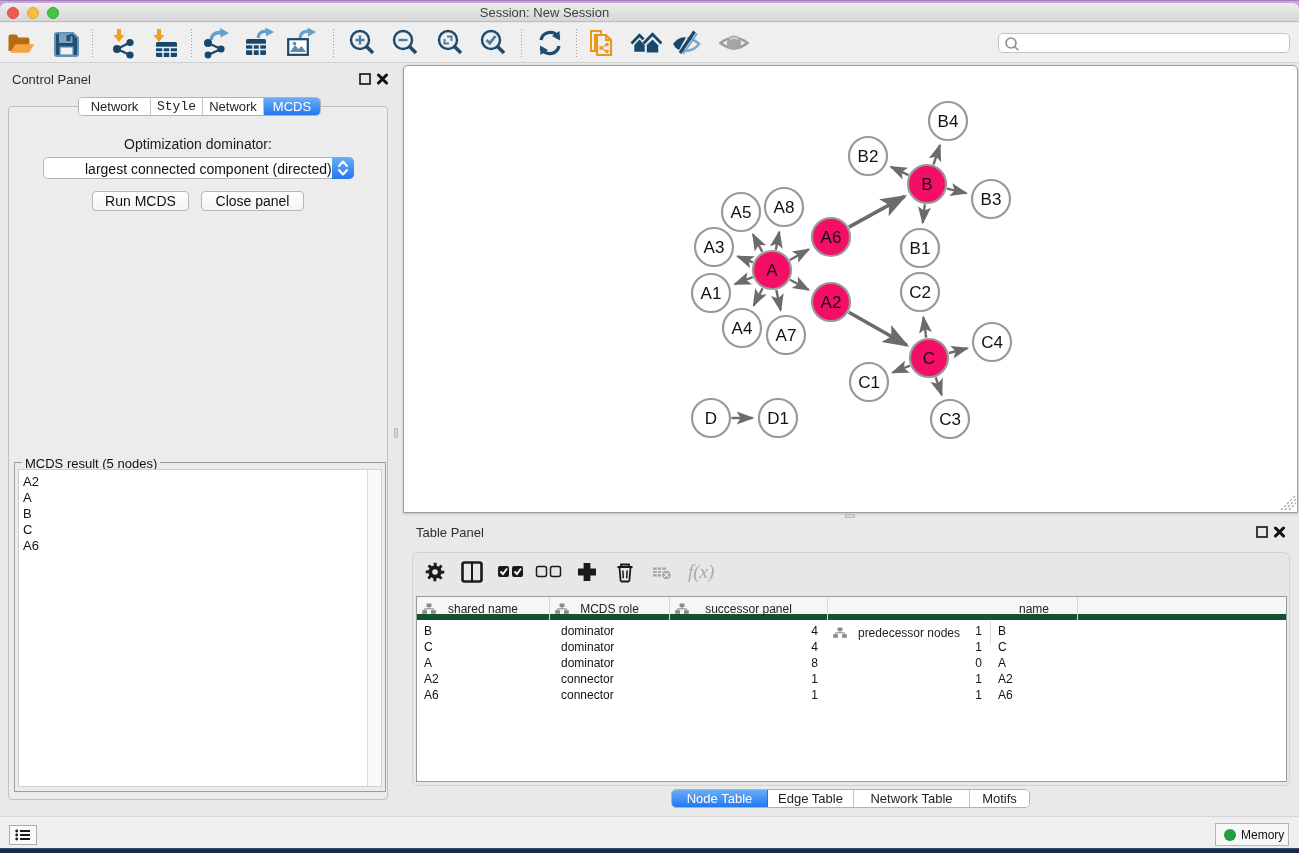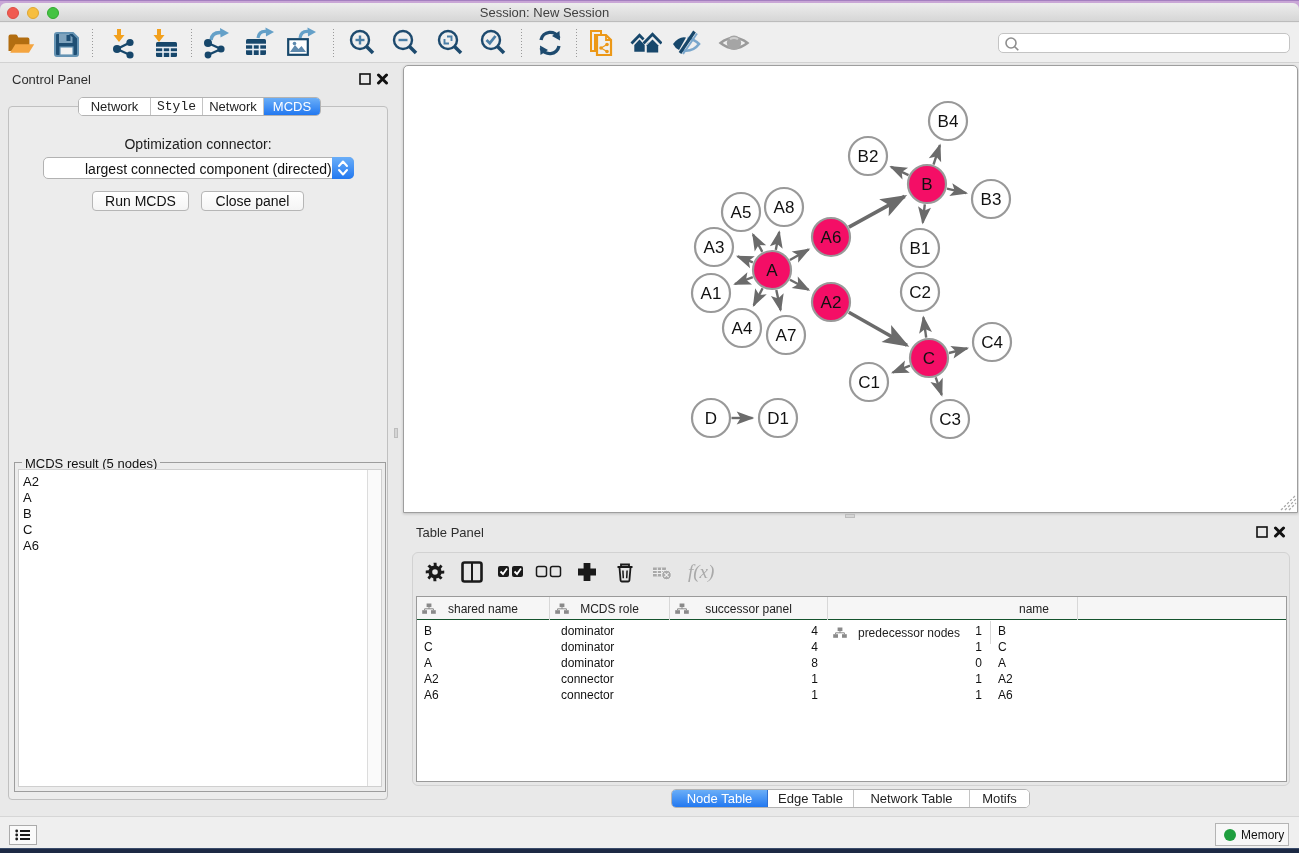--- a/index.html
+++ b/index.html
@@ -74,21 +74,21 @@
   #net-title { position:absolute; left:0; top:4px; width:100%; text-align:center;
                font-size:13px; color:#303030; }
 
   
   #tp-title { left:416px; top:525px; font-size:13px; color:#2e2e2e; }
   #tp-box { left:412px; top:552px; width:878px; height:234px; background:#e7e7e7;
             border:1px solid #d2d2d2; border-radius:6px; }
   #ttable { left:416px; top:596px; width:871px; height:186px; background:#fff;
             border:1px solid #9a9a9a; }
   #thead { position:absolute; left:0; top:0; width:100%; height:23px; background:#f6f6f6;
-           border-bottom:1px solid #14532d; }
+           border-bottom:6px solid #14532d; }
   .hcell { position:absolute; top:0; height:23px; border-right:1px solid #d8d8d8;
            font-size:12px; color:#222; }
   .hcell span { position:absolute; top:5px; left:0; width:100%; text-align:center; }
   .sorticon { position:absolute; left:5px; top:6px; width:14px; height:12px; }
   .trow { position:absolute; font-size:12px; color:#111; height:16px; }
   .tcell { position:absolute; top:2px; }
 
   
   #statusbar { left:0; top:816px; width:1299px; height:32px; background:#efefef;
                border-top:1px solid #d6d6d6; }
@@ -252,21 +252,21 @@
     <rect x="1" y="1" width="10" height="10" fill="none" stroke="#111" stroke-width="1.6"></rect>
     <path d="M19.5 2 L27.5 10 M27.5 2 L19.5 10" stroke="#111" stroke-width="3" stroke-linecap="round"></path>
   </svg>
   <div class="abs" id="cp-inner"></div>
   <div class="seg" style="left:78px; top:97px; height:19px;">
     <div style="width:72px;">Network</div>
     <div style="width:52px;font-family:Liberation Mono, monospace;">Style</div>
     <div style="width:61px;">Network</div>
     <div class="sel" style="width:56px;">MCDS</div>
   </div>
-  <div class="abs" id="opt-label">Optimization connector:</div>
+  <div class="abs" id="opt-label">Optimization dominator:</div>
   <div class="abs" id="dropdown">
     <span>largest connected component (directed)</span>
     <div id="dd-step"><svg width="22" height="22" viewBox="0 0 22 22">
       <path d="M7 9 L11 4.5 L15 9" fill="none" stroke="#fff" stroke-width="2" stroke-linecap="round" stroke-linejoin="round"></path>
       <path d="M7 13 L11 17.5 L15 13" fill="none" stroke="#fff" stroke-width="2" stroke-linecap="round" stroke-linejoin="round"></path>
     </svg></div>
   </div>
   <div class="btn" style="left:92px; top:191px; width:97px;">Run MCDS</div>
   <div class="btn" style="left:201px; top:191px; width:103px;">Close panel</div>
   <div class="abs" id="fieldset"></div>

